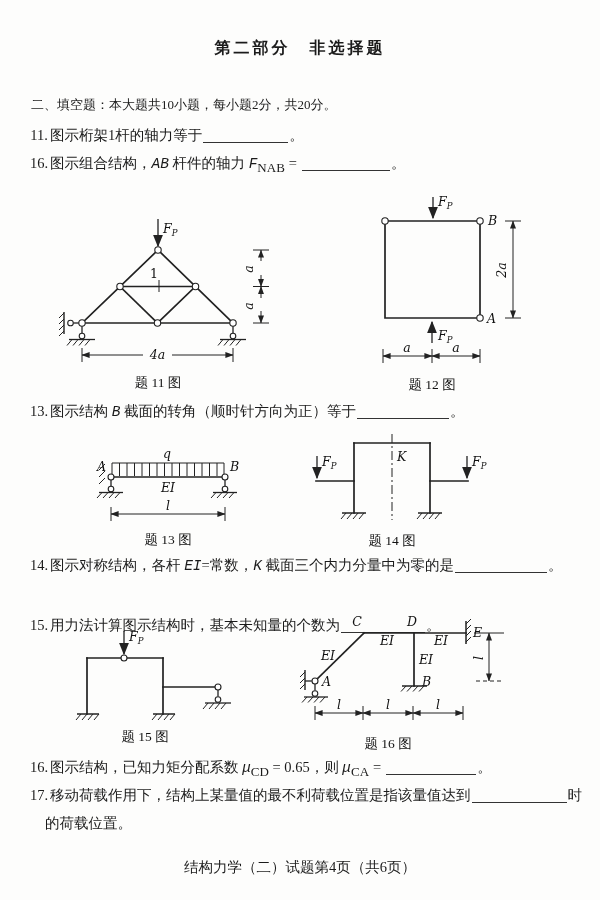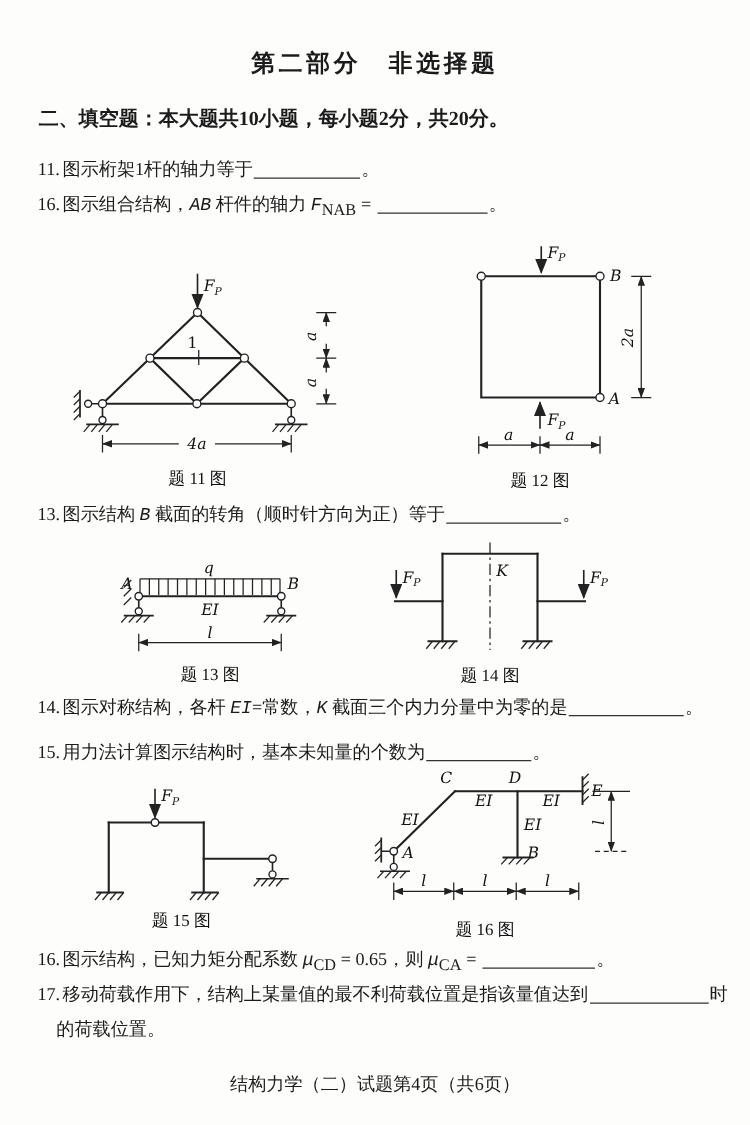--- a/index.html
+++ b/index.html
@@ -1,20 +1,20 @@
 <!DOCTYPE html>
 <html><head>
 <meta charset="utf-8">
 <style>
   html,body{margin:0;padding:0;background:#e8e8e8;}
   .page{position:relative;width:600px;height:900px;margin:0 auto;background:#fdfdfc;overflow:hidden;
         font-family:"Liberation Serif",serif;color:#1b1b1b;}
   .title{position:absolute;top:38px;left:0;right:0;text-align:center;
-         font-size:19px;font-weight:bold;letter-spacing:3px;}
-  .section{position:absolute;top:85px;left:31px;font-size:16px;font-weight:bold;white-space:nowrap;}
+         font-size:16px;font-weight:bold;letter-spacing:3px;}
+  .section{position:absolute;top:96px;left:31px;font-size:13px;font-weight:normal;white-space:nowrap;}
   .qline{position:absolute;left:28px;font-size:14.5px;white-space:nowrap;text-align:center;}
   .num{display:inline-block;min-width:22px;}
   .blank{display:inline-block;border-bottom:1.3px solid #333;height:13px;vertical-align:-3px;margin:0 1px;}
   .mi{font-family:Liberation Mono, monospace;font-style:italic;}
   sub{font-size:13px;line-height:0;}
   .eq{margin:0 4px;}
   .footer{position:absolute;top:858px;left:0;right:0;text-align:center;font-size:14.5px;}
   .fig{position:absolute;}
   svg .m{stroke:#222;stroke-width:1.7;fill:none;stroke-linecap:square;}
   svg .t{stroke:#222;stroke-width:1px;fill:none;}
@@ -237,21 +237,21 @@
       <line x1="134" y1="83" x2="129" y2="89"></line>
         <line x1="140" y1="83" x2="135" y2="89"></line>
     </g>
     <text class="cap" x="92" y="115" text-anchor="middle">题 14 图</text>
   </svg>
 
   <div class="qline" style="top:556px">
     <span class="num">14.</span><span>图示对称结构，各杆</span> <span class="mi">EI</span><span>=常数，</span><span class="mi">K</span> <span>截面三个内力分量中为零的是</span><span class="blank" style="width:92px"></span><span>。</span>
   </div>
 
-  <div class="qline" style="top:592px">
+  <div class="qline" style="top:616px">
     <span class="num">15.</span><span>用力法计算图示结构时，基本未知量的个数为</span><span class="blank" style="width:84px"></span><span>。</span>
   </div>
 
   <svg class="fig" style="left:58px;top:618px" width="180" height="130">
     <g class="m">
       <line x1="29" y1="40" x2="105" y2="40"></line>
       <line x1="29" y1="40" x2="29" y2="96"></line>
         <line x1="105" y1="40" x2="105" y2="96"></line>
       <line x1="105" y1="69" x2="160" y2="69"></line>
     </g>

